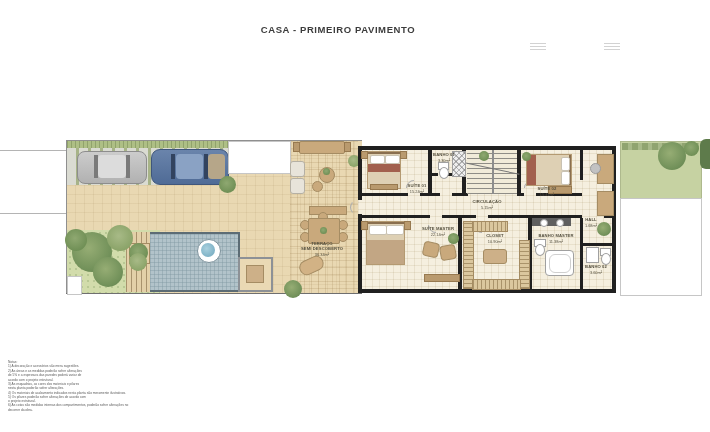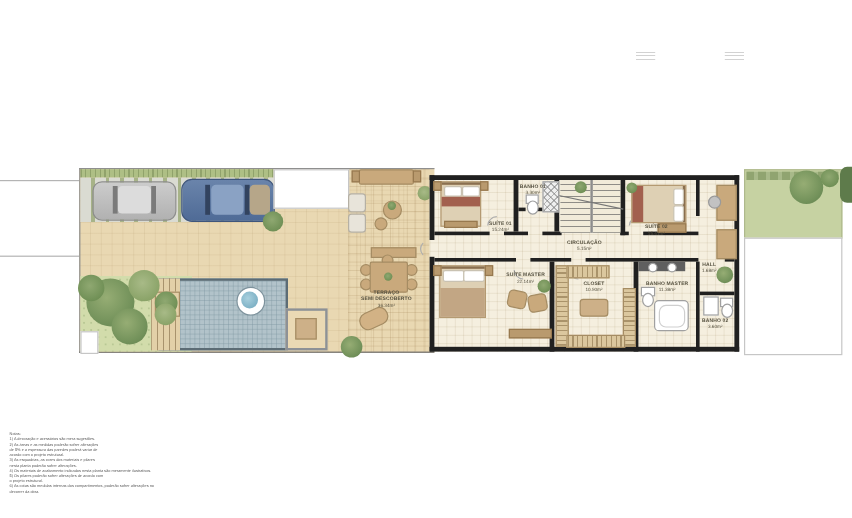--- a/index.html
+++ b/index.html
@@ -40,20 +40,21 @@
   .rarea{font-size:7.5px;font-weight:400;}
   .notes{position:absolute;left:8px;top:360px;transform:scale(0.46);transform-origin:0 0;color:#5a5a5a;font-size:7px;line-height:1.35;white-space:nowrap;}
   .chair{position:absolute;border-radius:50%;background:#c9a97c;border:1px solid #a58c63;}
   .gchair{position:absolute;border-radius:50%;background:#c2c2c2;border:1px solid #9a9a9a;}
 </style>
 </head>
 <body>
 
 <div id="stage">
 
+  <div class="title">CASA - PRIMEIRO PAVIMENTO</div>
 
   <div class="dmark" style="left:530px;top:42px;"></div>
   <div class="dmark" style="left:604px;top:42px;"></div>
 
   <div class="gline" style="left:0;top:150px;width:66px;height:1px;"></div>
   <div class="gline" style="left:0;top:213px;width:66px;height:1px;"></div>
 
   <div class="abs outdoor" style="left:66px;top:140px;width:296px;height:154px;"></div>
   <div class="abs terrgrid" style="left:290px;top:141px;width:68px;height:152px;"></div>
   <div class="lotline" style="left:66px;top:140px;width:296px;height:1px;"></div>

